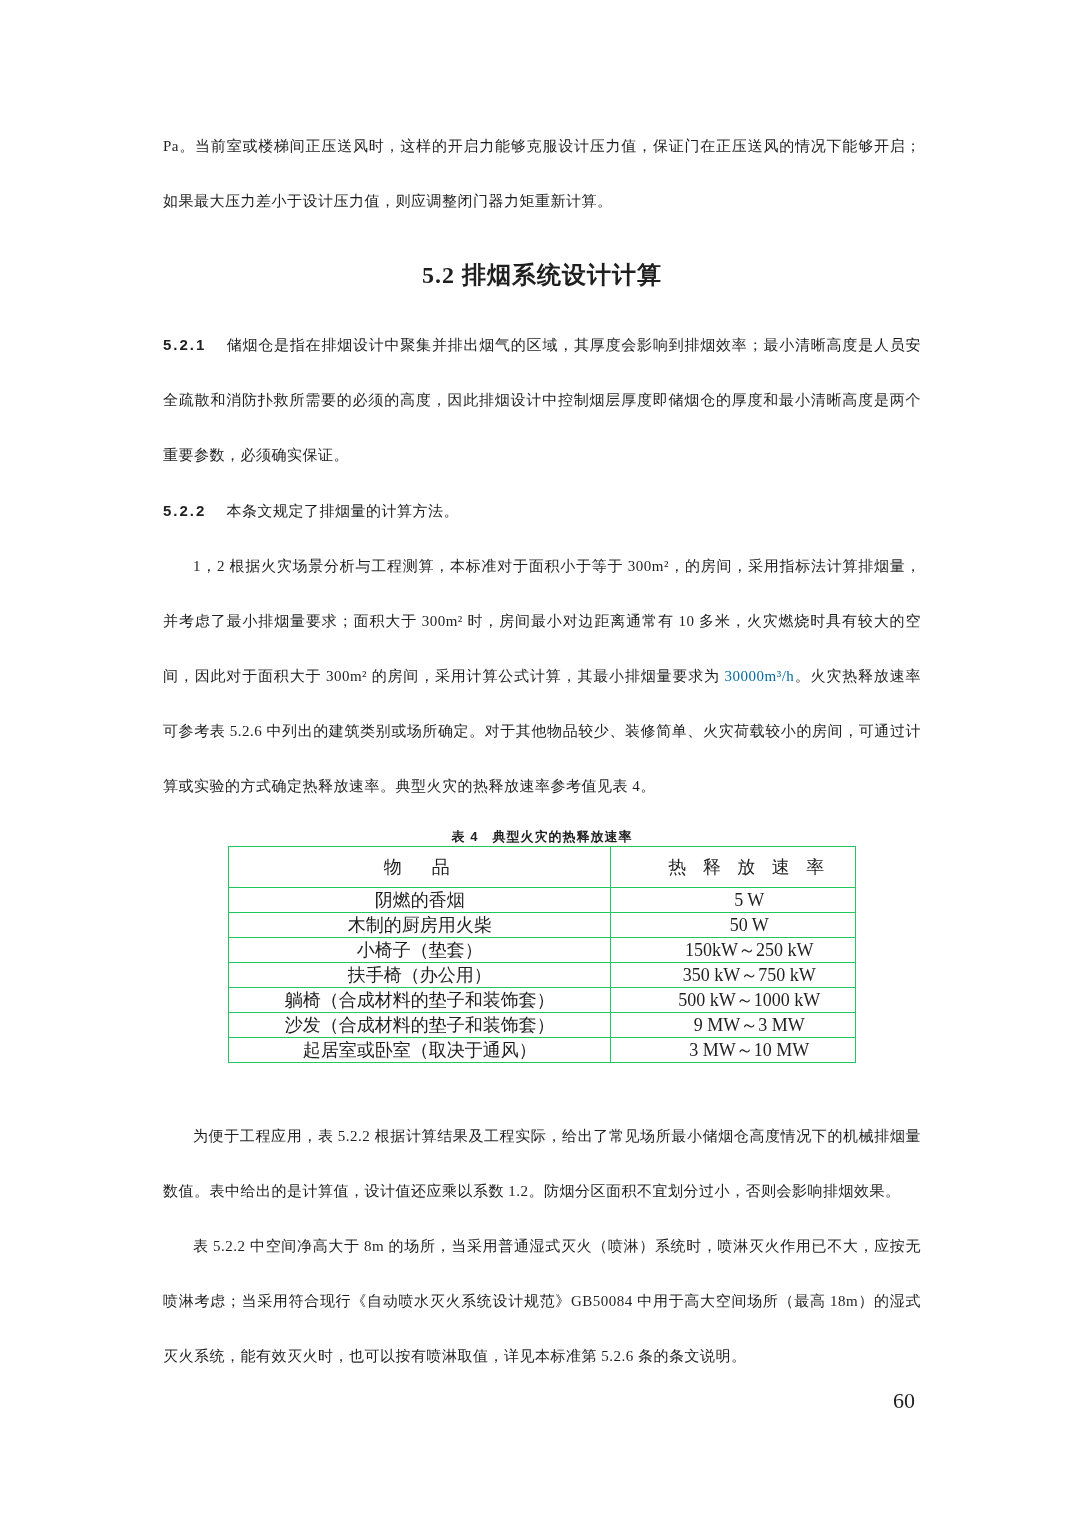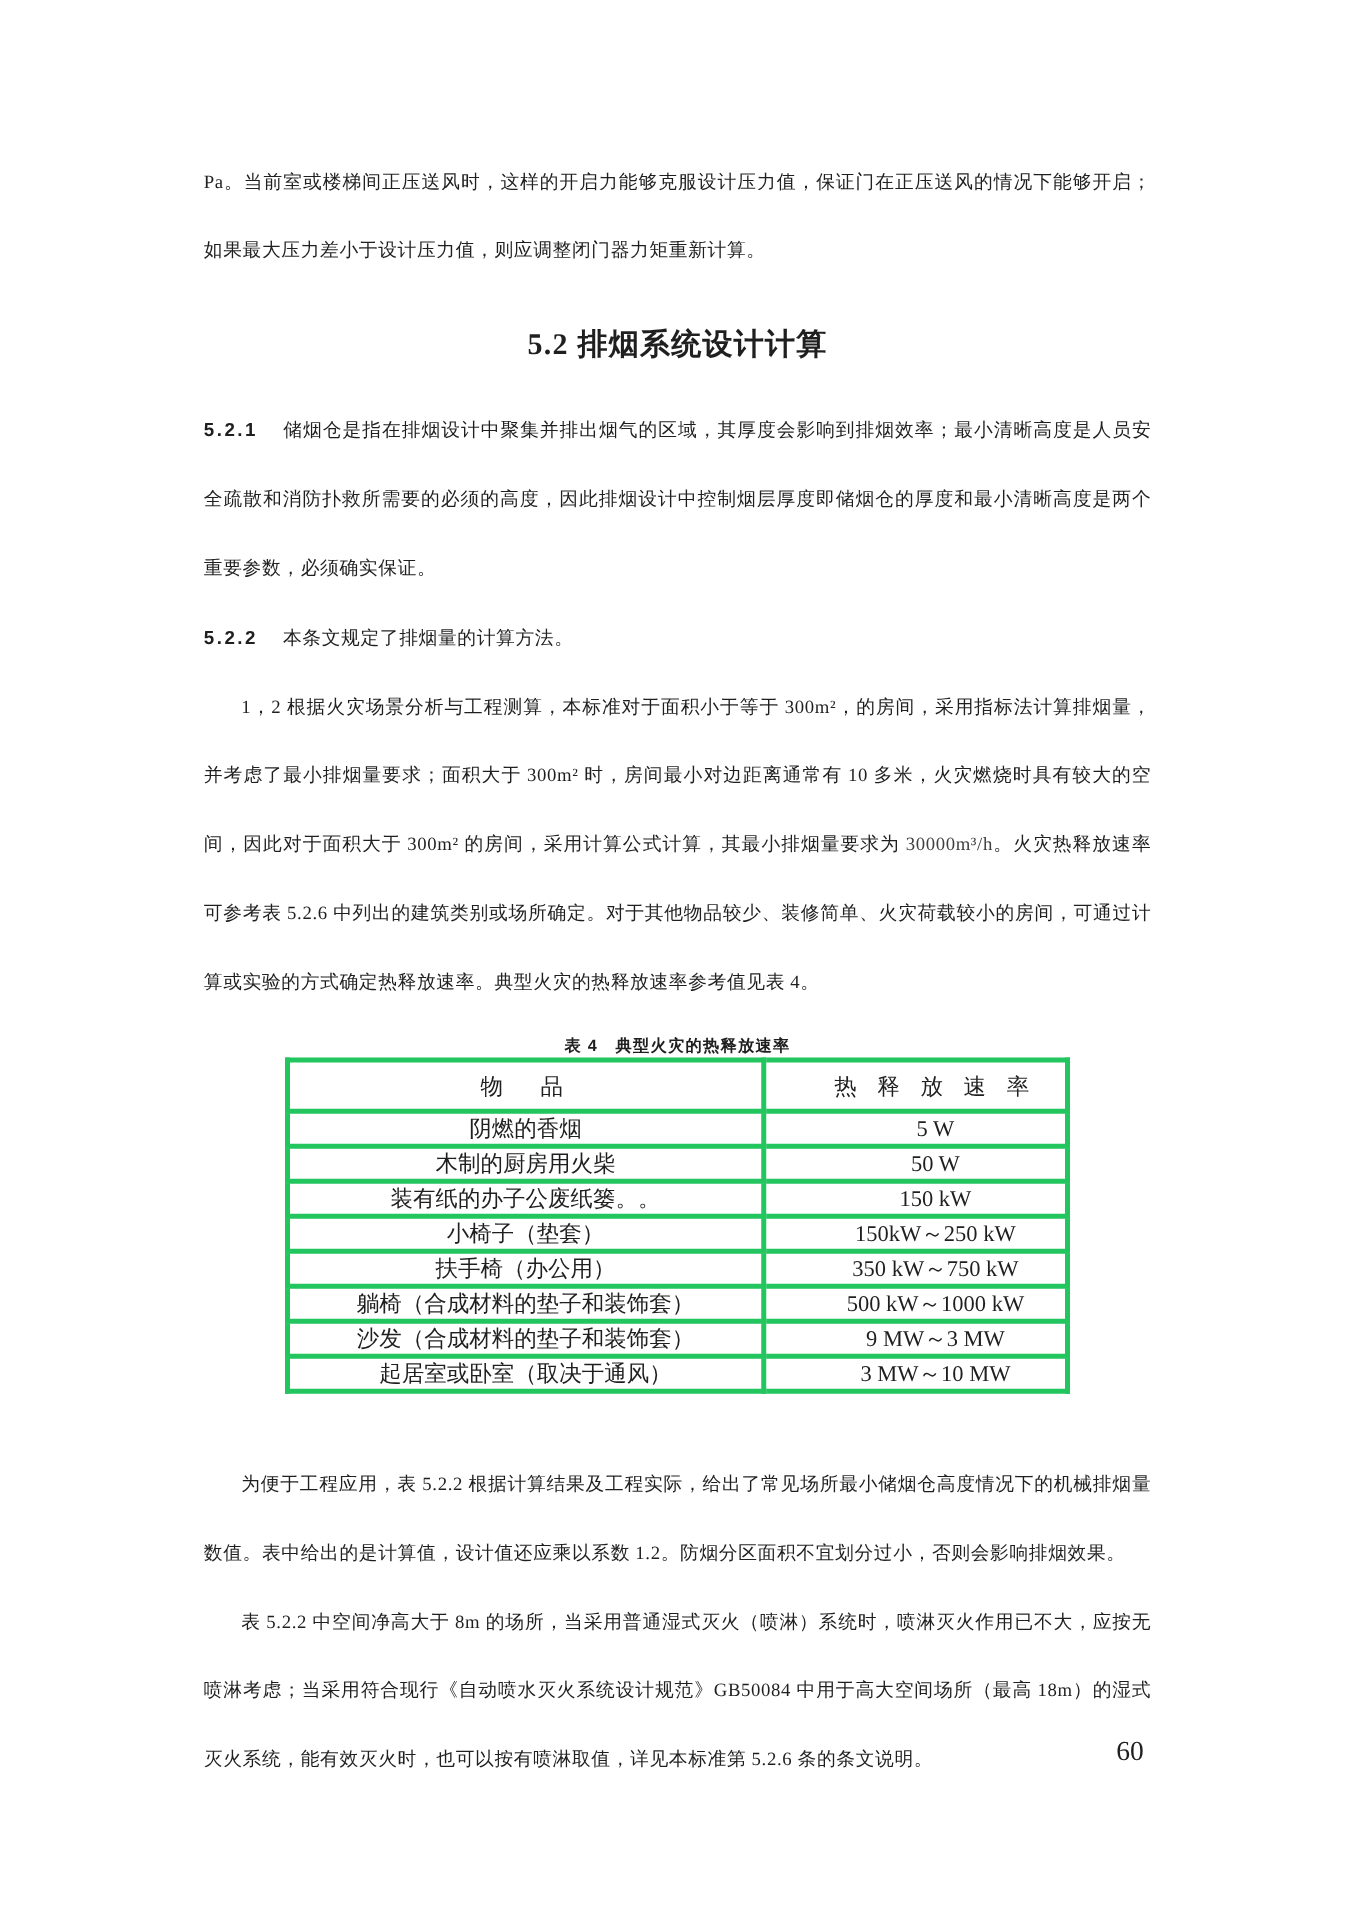--- a/index.html
+++ b/index.html
@@ -33,37 +33,37 @@
     margin-right: 20px;
   }
   .section-heading {
     font-size: 24px;
     font-weight: bold;
     text-align: center;
     margin-top: 30px;
     margin-bottom: 26px;
     letter-spacing: 1px;
   }
-  .red-text { color: #404040; }
+  .red-text { color: #0369a1; }
   .table-title {
     font-size: 13px;
     font-weight: bold;
     font-family: "Liberation Sans", "DejaVu Sans", sans-serif;
     text-align: center;
     margin-top: 14px;
     letter-spacing: 1px;
   }
   table.data-table {
     border-collapse: collapse;
     width: 628px;
     margin: 0 auto;
     table-layout: fixed;
   }
   table.data-table th, table.data-table td {
-    border: 4px solid #22c55e;
+    border: 1px solid #22c55e;
     text-align: center;
     vertical-align: middle;
     font-weight: normal;
     font-size: 18px;
     padding: 0 4px;
   }
   table.data-table th {
     height: 41px;
     letter-spacing: 6px;
   }
@@ -108,24 +108,20 @@
     <tbody>
         <tr>
           <td class="col-item">阴燃的香烟</td>
           <td class="col-rate">5 W</td>
         </tr>
         <tr>
           <td class="col-item">木制的厨房用火柴</td>
           <td class="col-rate">50 W</td>
         </tr>
         <tr>
-          <td class="col-item">装有纸的办子公废纸篓。。</td>
-          <td class="col-rate">150 kW</td>
-        </tr>
-        <tr>
           <td class="col-item">小椅子（垫套）</td>
           <td class="col-rate">150kW～250 kW</td>
         </tr>
         <tr>
           <td class="col-item">扶手椅（办公用）</td>
           <td class="col-rate">350 kW～750 kW</td>
         </tr>
         <tr>
           <td class="col-item">躺椅（合成材料的垫子和装饰套）</td>
           <td class="col-rate">500 kW～1000 kW</td>

